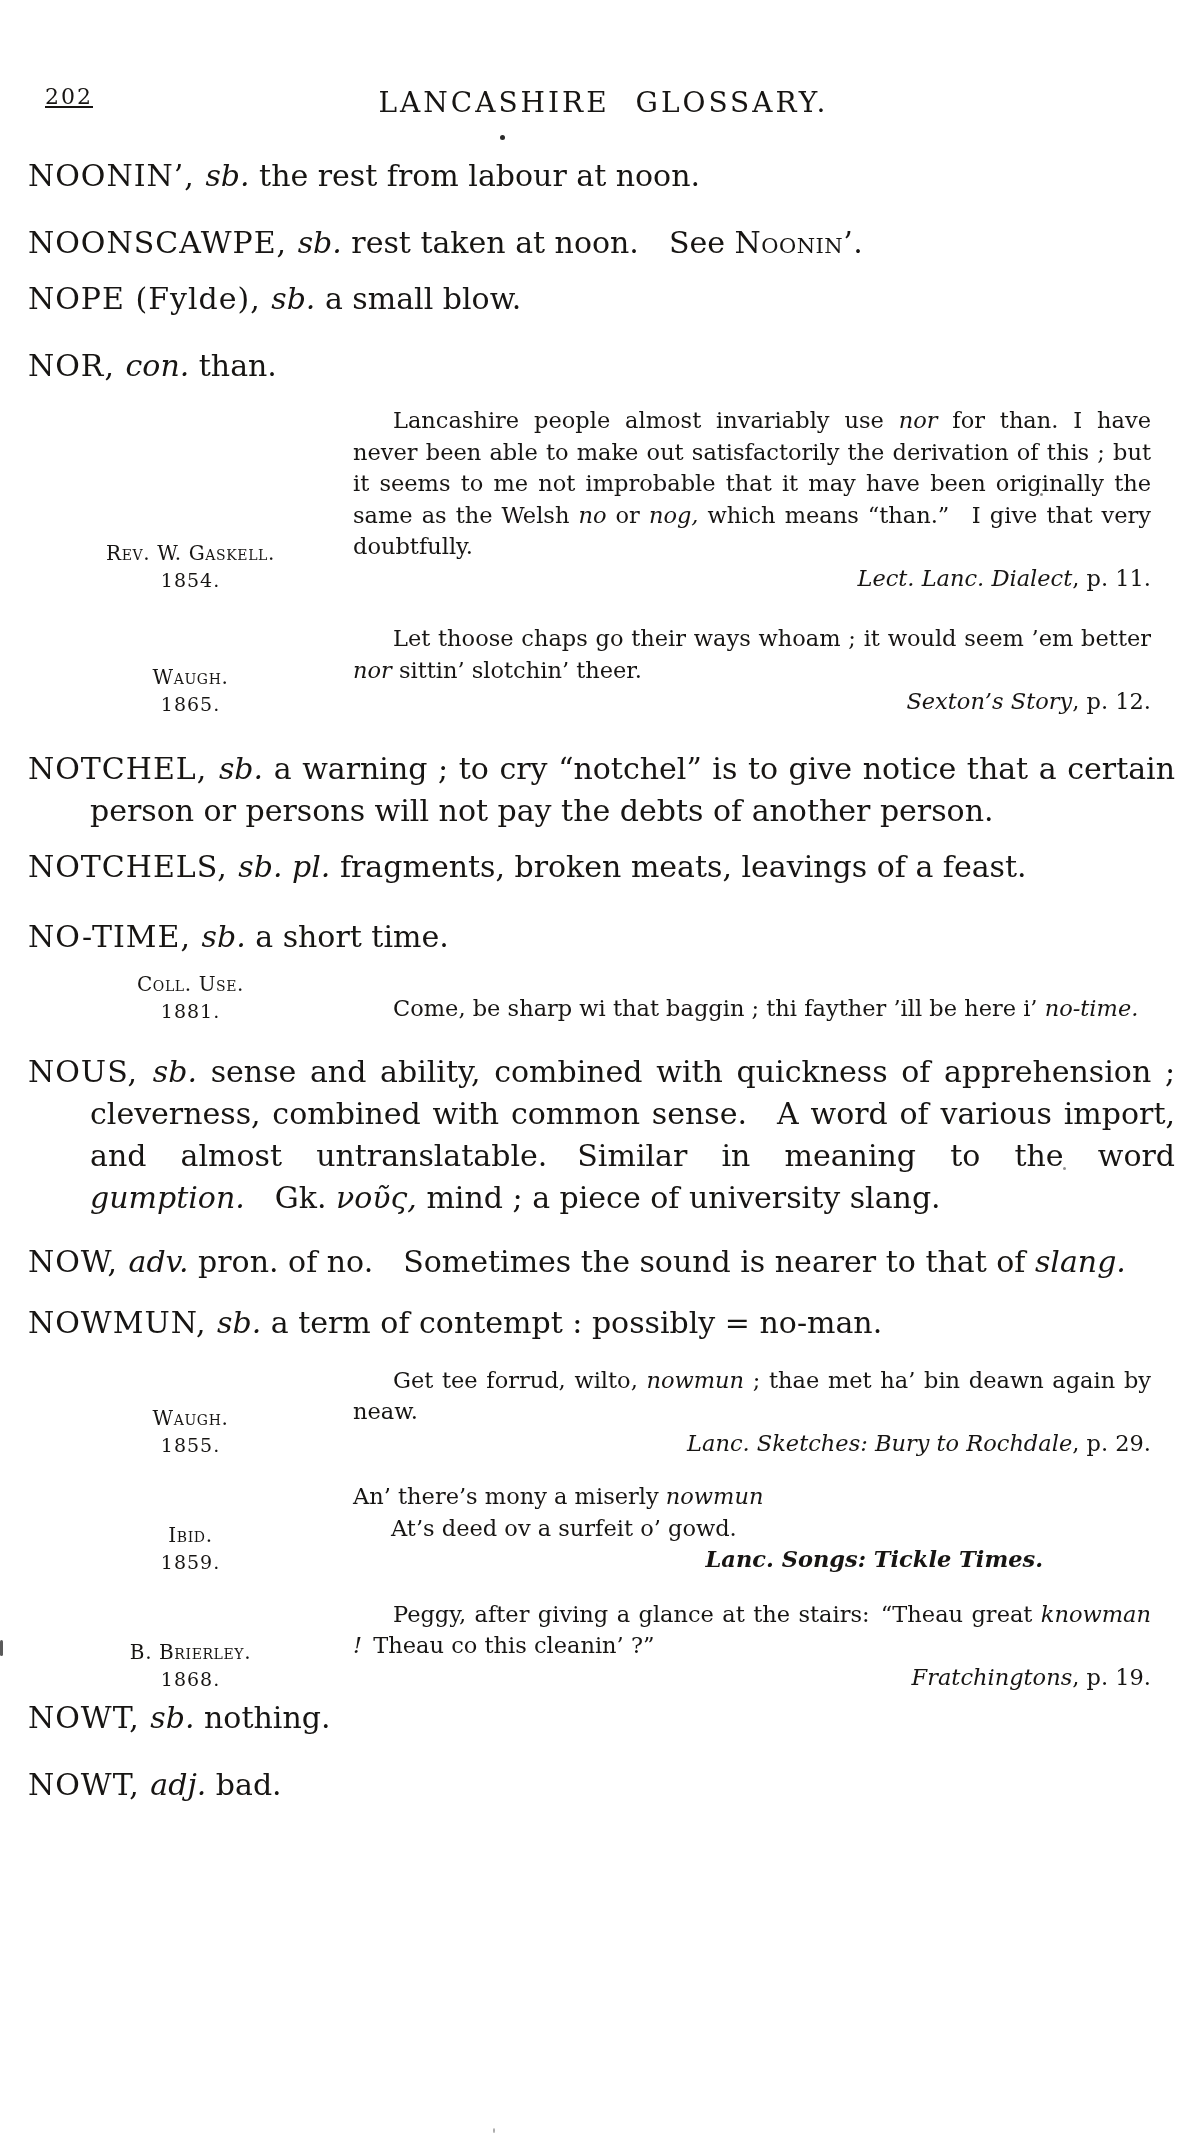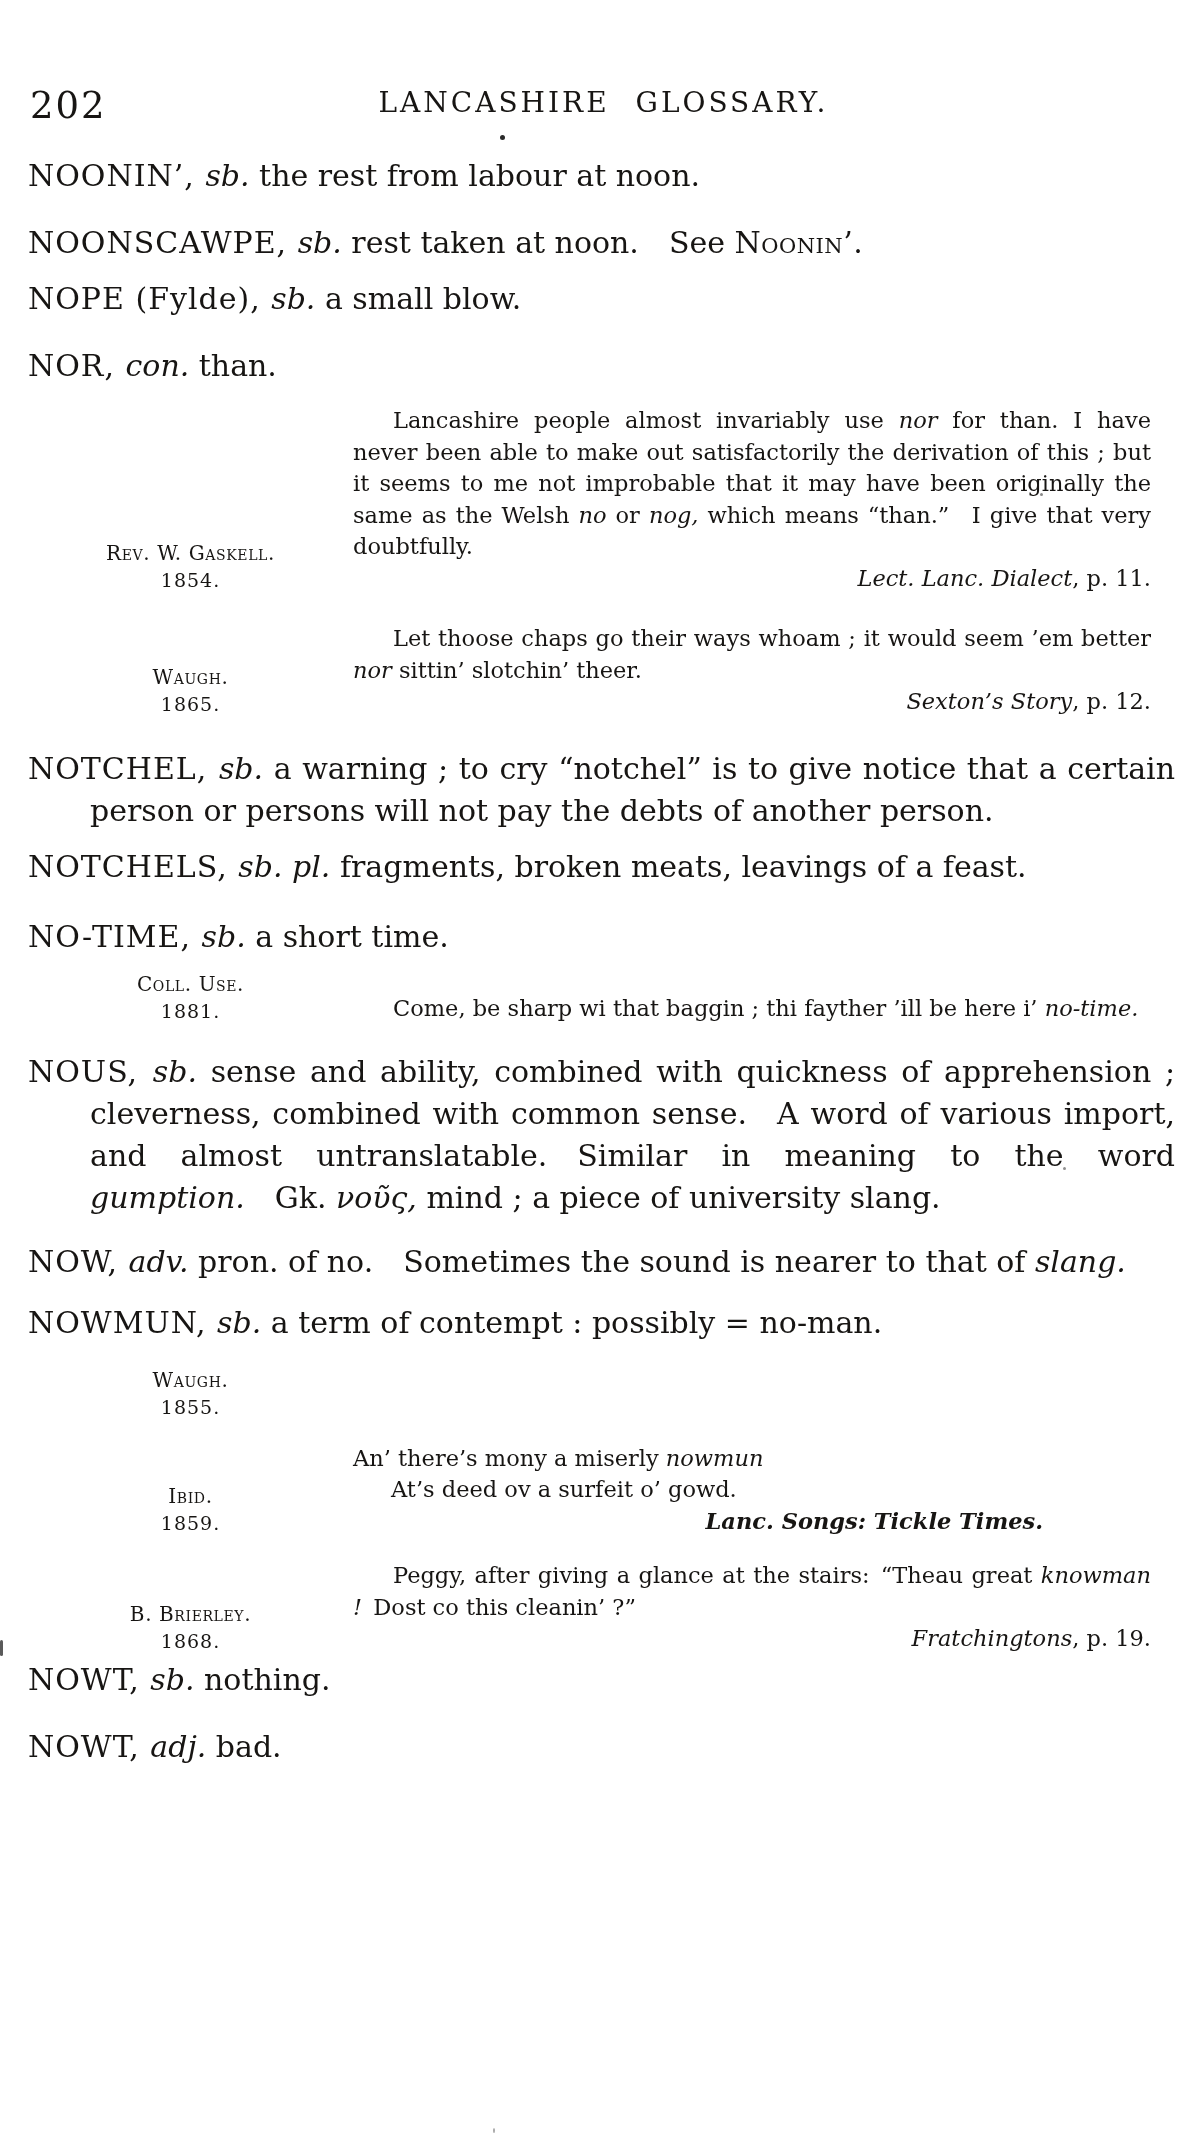--- a/index.html
+++ b/index.html
@@ -9,21 +9,21 @@
     margin:0 auto;
     background:#ffffff;
     color:#171513;
     font-family:"DejaVu Serif", serif;
     box-sizing:border-box;
     padding:0 29px 0 28px;
     overflow:hidden;
   }
   
   .page-head{position:relative;margin-top:84px;height:42px;}
-  .pageno{position:absolute;left:2px;top:0;font-size:37px;letter-spacing:2px;}
+  .pageno{position:absolute;left:17px;top:0;font-size:22px;letter-spacing:2px;text-decoration:underline;}
   .ptitle{position:absolute;left:4px;right:0;top:2px;text-align:center;
           font-size:28px;letter-spacing:3px;word-spacing:14px;}
   
   .entry{
     margin:0;font-size:30px;line-height:42px;
     text-align:justify;
     padding-left:62px;text-indent:-62px;
   }
   .head{letter-spacing:1px;}
   .pos{font-style:italic;}
@@ -130,41 +130,45 @@
 
   <p class="entry" style="margin-top:19px">
     <span class="head">NOWMUN, </span><span class="pos">sb. </span><span>a term of contempt : possibly = no-man.</span>
   </p>
 
   <div class="quote" style="margin-top:21px">
     <div class="attrib">
       <span>Waugh.</span>
       <span class="year">1855.</span>
     </div>
+    <div class="qbody">
+      <div class="qtext"><span>Get tee forrud, wilto, </span><span class="it">nowmun</span><span> ; thae met ha’ bin deawn again by neaw.</span></div>
+      <div class="cite"><span class="ct">Lanc. Sketches: Bury to Rochdale</span><span class="cp">, p. 29.</span></div>
+    </div>
   </div>
 
   <div class="quote" style="margin-top:22px">
     <div class="attrib">
       <span>Ibid.</span>
       <span class="year">1859.</span>
     </div>
     <div class="qbody">
       <div><span>An’ there’s mony a miserly </span><span class="it">nowmun</span></div>
       <div class="vline2"><span>At’s deed ov a surfeit o’ gowd.</span></div>
       <div class="cite cite-inset"><span class="ct">Lanc. Songs: Tickle Times.</span></div>
     </div>
   </div>
 
   <div class="quote" style="margin-top:23px">
     <div class="attrib">
       <span>B. Brierley.</span>
       <span class="year">1868.</span>
     </div>
     <div class="qbody">
-      <div class="qtext"><span>Peggy, after giving a glance at the stairs: “Theau great </span><span class="it">knowman !</span><span> Dost co this cleanin’ ?”</span></div>
+      <div class="qtext"><span>Peggy, after giving a glance at the stairs: “Theau great </span><span class="it">knowman !</span><span> Theau co this cleanin’ ?”</span></div>
       <div class="cite"><span class="ct">Fratchingtons</span><span class="cp">, p. 19.</span></div>
     </div>
   </div>
 
   <p class="entry" style="margin-top:4px">
     <span class="head">NOWT, </span><span class="pos">sb. </span><span>nothing.</span>
   </p>
 
   <p class="entry" style="margin-top:25px">
     <span class="head">NOWT, </span><span class="pos">adj. </span><span>bad.</span>

